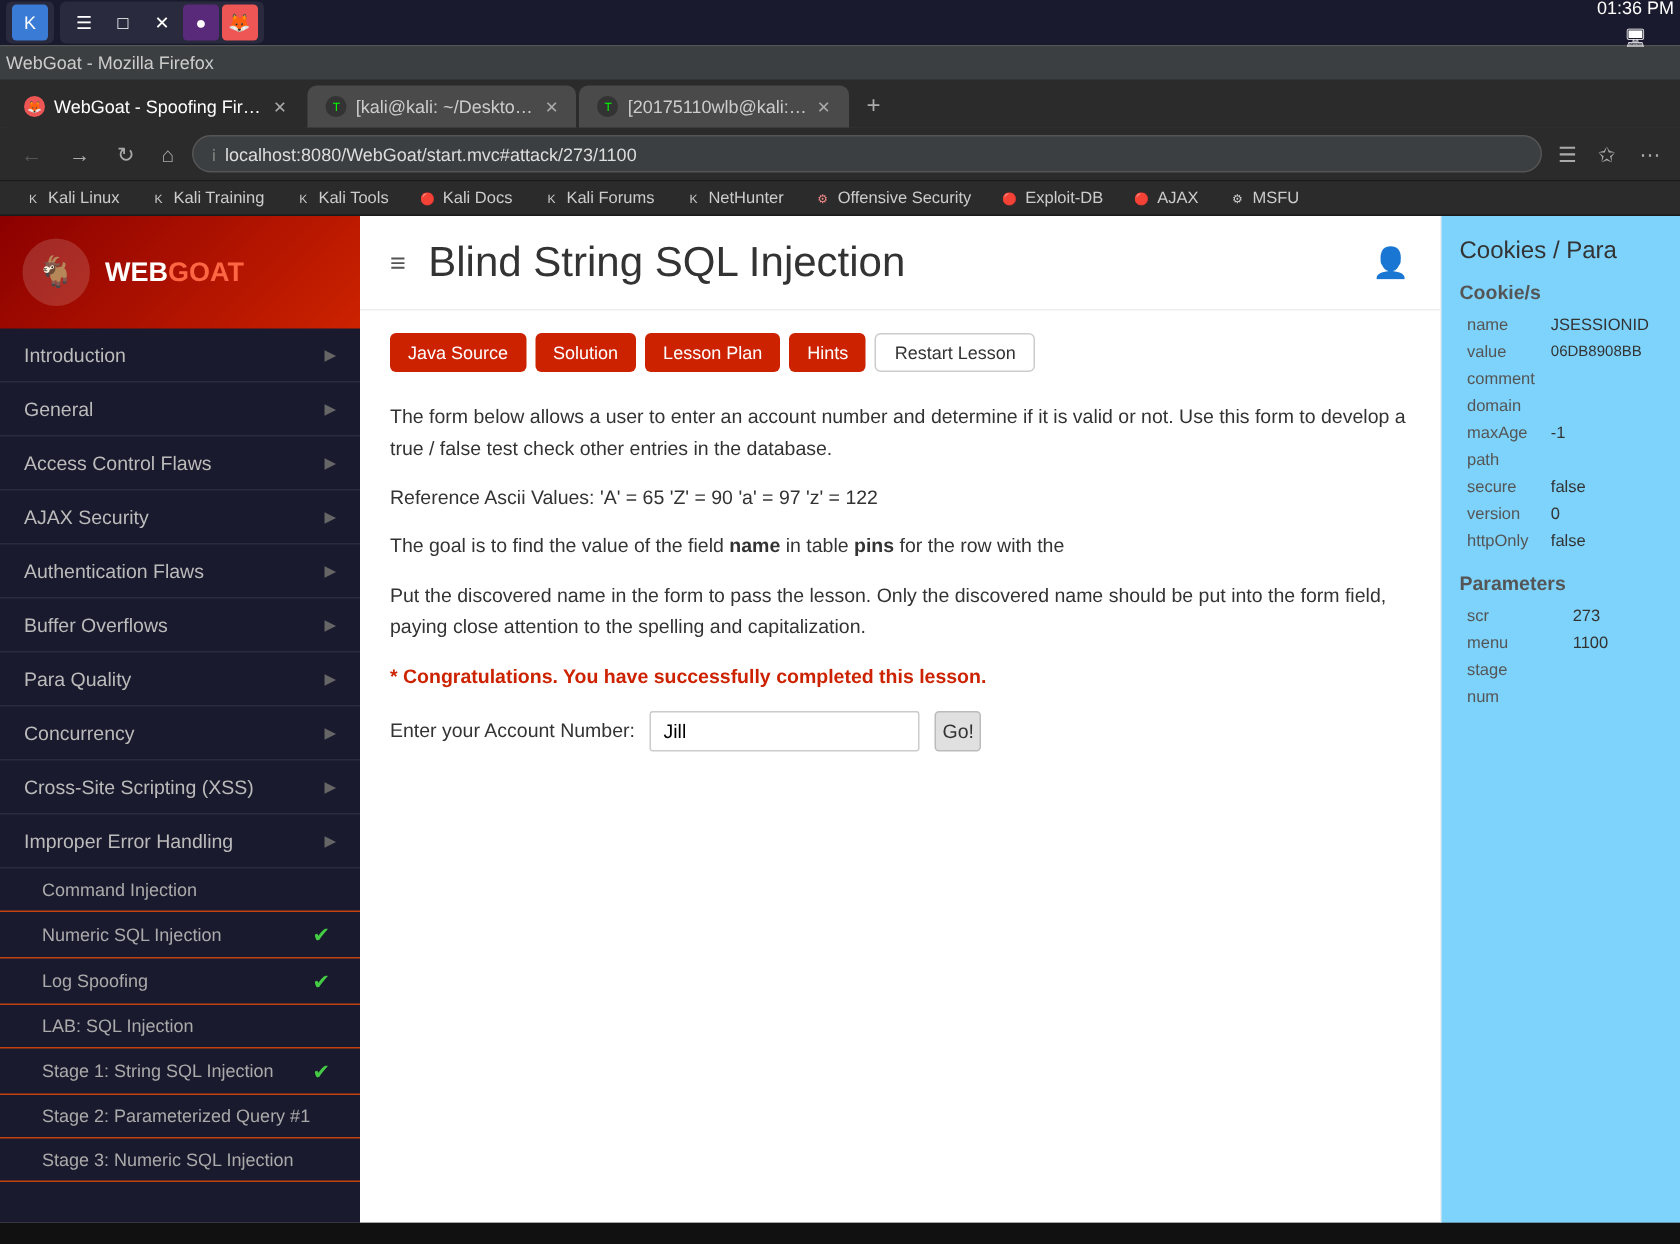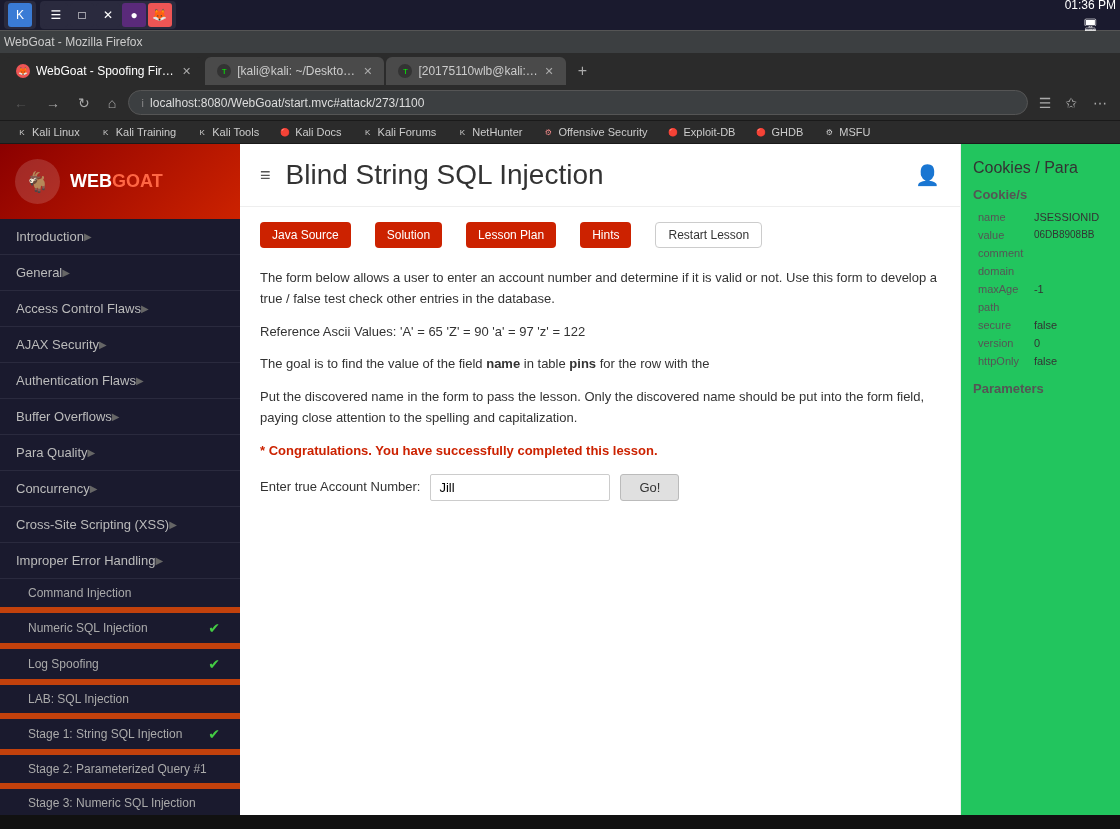--- a/index.html
+++ b/index.html
@@ -161,35 +161,35 @@
       gap: 10px;
     }
     .sidebar-logo-icon {
       width: 45px; height: 45px;
       background: rgba(255,255,255,0.15);
       border-radius: 50%;
       display: flex; align-items: center; justify-content: center;
       font-size: 20px; color: white;
     }
     .sidebar-menu-item {
-      display: flex; align-items: center; justify-content: flex-start;
+      display: flex; align-items: center; justify-content: space-between;
       padding: 10px 16px;
       cursor: pointer;
       border-bottom: 1px solid #2a2a3e;
       color: #bbb;
       font-size: 13px;
     }
     .sidebar-menu-item .arrow { color: #666; font-size: 10px; }
     .sidebar-sub-item {
       padding: 7px 20px 7px 28px;
       cursor: pointer;
       color: #aaa;
       font-size: 12px;
       display: flex; align-items: center; justify-content: space-between;
-      border-bottom: 6px solid #c2410c;
+      border-bottom: 1px solid #c2410c;
     }
     .sidebar-sub-item .check-icon { color: #44cc44; font-size: 14px; }
 
     
     .main-content {
       flex: 1;
       overflow-y: auto;
       background: white;
     }
     .page-header {
@@ -205,21 +205,21 @@
     .page-title {
       font-size: 28px; font-weight: 300; color: #333;
     }
     .user-icon-btn {
       margin-left: auto; background: none; border: none;
       font-size: 20px; color: #555; cursor: pointer;
     }
 
     
     .action-buttons {
-      display: flex; gap: 24px;
+      display: flex; gap: 6px;
       padding: 15px 20px 10px;
       flex-wrap: wrap;
     }
     .btn-red {
       background: #cc2200; color: white;
       border: none; border-radius: 4px;
       padding: 5px 12px; font-size: 12px;
       cursor: pointer;
     }
     .btn-outline {
@@ -251,28 +251,28 @@
     .form-input {
       border: 1px solid #ccc;
       padding: 5px 8px;
       font-size: 13px;
       width: 180px;
       border-radius: 2px;
     }
     .btn-go {
       background: #e0e0e0; color: #333;
       border: 1px solid #bbb; border-radius: 3px;
-      padding: 5px 18px; font-size: 13px;
+      padding: 5px 4px; font-size: 13px;
       cursor: pointer;
     }
 
     
     .right-panel {
       width: 160px;
-      background: #22c55e;
+      background: #7dd3fc;
       border-left: 1px solid #eee;
       padding: 15px 12px;
       font-size: 12px;
       overflow-y: auto;
       flex-shrink: 0;
     }
     .right-panel h3 { font-size: 16px; font-weight: 300; color: #333; margin-bottom: 10px; }
     .right-panel h4 { font-size: 13px; color: #555; margin: 10px 0 5px; }
     .cookie-table { width: 100%; font-size: 11px; }
     .cookie-table td { padding: 2px 3px; vertical-align: top; color: #333; }
@@ -371,21 +371,21 @@
     <div class="bookmark-item">
       <span class="bookmark-favicon" style="color:#e88">⚙</span>
       <span>Offensive Security</span>
     </div>
     <div class="bookmark-item">
       <span class="bookmark-favicon" style="color:#e55">🔴</span>
       <span>Exploit-DB</span>
     </div>
     <div class="bookmark-item">
       <span class="bookmark-favicon" style="color:#e55">🔴</span>
-      <span>GHDB</span>
+      <span>AJAX</span>
     </div>
     <div class="bookmark-item">
       <span class="bookmark-favicon" style="color:#ccc">⚙</span>
       <span>MSFU</span>
     </div>
   </div>
 
   <div class="browser-content">
 
     <div class="sidebar">
@@ -487,21 +487,21 @@
           <strong>name</strong>
           <span> in table </span>
           <strong>pins</strong>
           <span> for the row with the</span>
         </p>
         <p>Put the discovered name in the form to pass the lesson. Only the discovered name should be put into the form field, paying close attention to the spelling and capitalization.</p>
 
         <p class="success-msg">* Congratulations. You have successfully completed this lesson.</p>
 
         <div class="form-row">
-          <label class="form-label">Enter true Account Number:</label>
+          <label class="form-label">Enter your Account Number:</label>
           <input class="form-input" type="text" value="Jill" style="">
           <button class="btn-go">Go!</button>
         </div>
       </div>
     </div>
 
     <div class="right-panel">
       <h3>Cookies / Para</h3>
       <h4>Cookie/s</h4>
       <table class="cookie-table">
@@ -539,19 +539,39 @@
           <td>0</td>
         </tr>
         <tr>
           <td>httpOnly</td>
           <td>false</td>
         </tr>
       </tbody>
         </table>
 
       <h4>Parameters</h4>
+      <table class="cookie-table">
+        <tbody>
+            <tr>
+          <td>scr</td>
+          <td>273</td>
+        </tr>
+        <tr>
+          <td>menu</td>
+          <td>1100</td>
+        </tr>
+        <tr>
+          <td>stage</td>
+          <td></td>
+        </tr>
+        <tr>
+          <td>num</td>
+          <td></td>
+        </tr>
+      </tbody>
+        </table>
     </div>
   </div>
 </div>
 
 <div style="background:#111;height:60px;display:flex;align-items:center;justify-content:center;">
   
 </div>
 
 </body></html>

